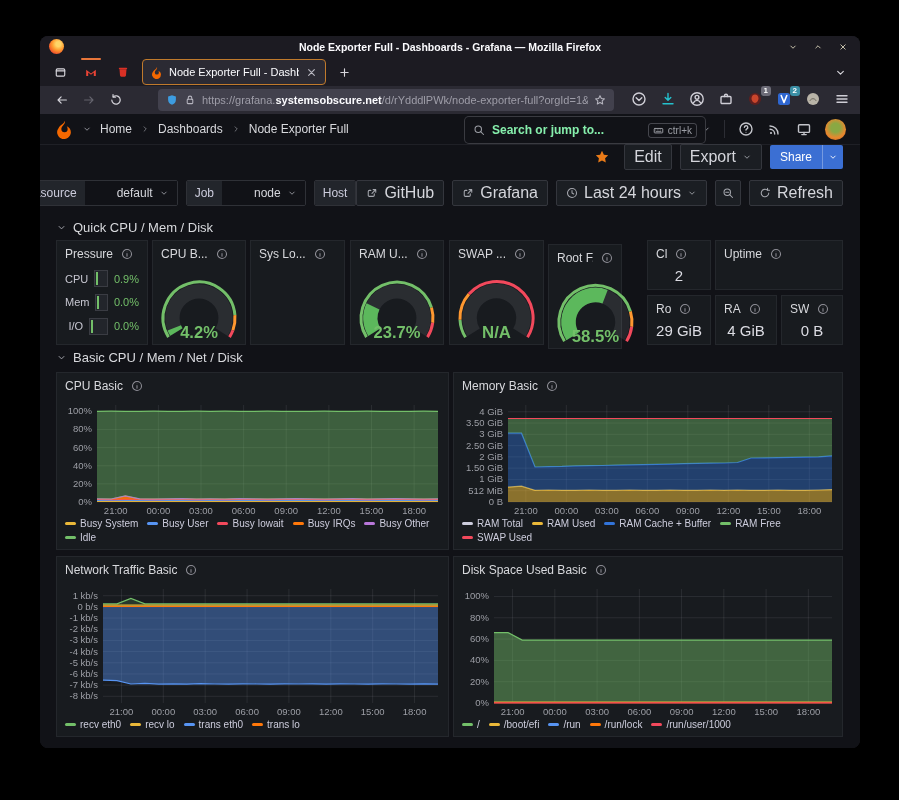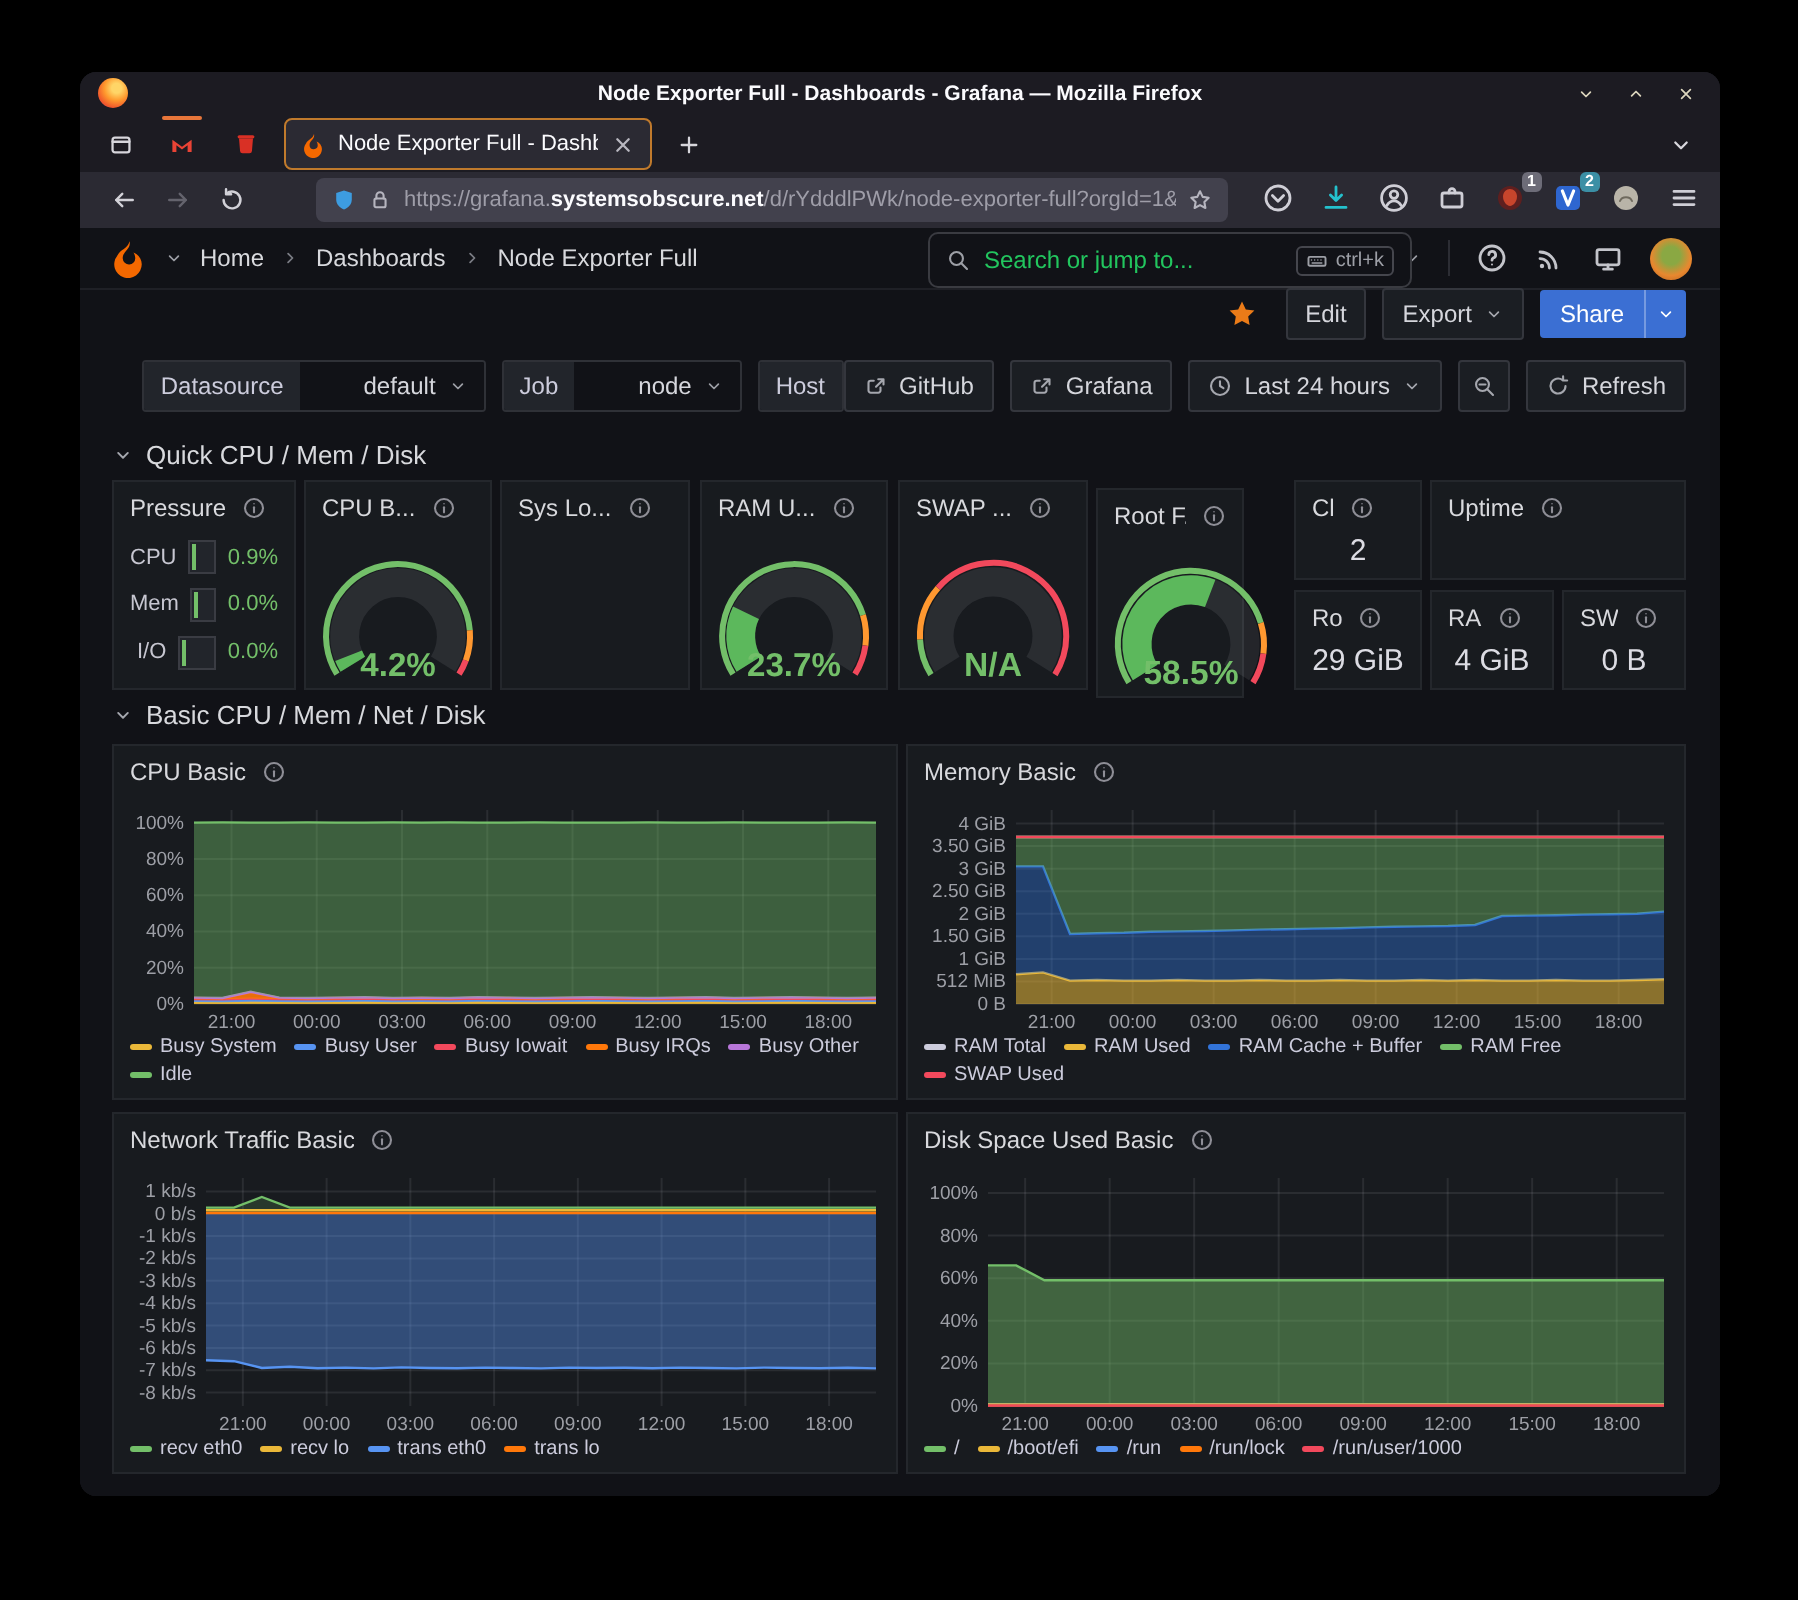--- a/index.html
+++ b/index.html
@@ -48,36 +48,36 @@
   
   .gf{position:absolute;top:78px;left:0;right:0;bottom:0;background:#111217;color:#ccccdc;}
   .gf-row1{position:absolute;top:0;left:0;right:0;height:30px;display:flex;align-items:center;
     padding:0 14px;gap:8px;border-bottom:1px solid rgba(204,204,220,0.08);}
   .gf-flame{width:20px;height:20px;}
   .crumb{font-size:12px;color:#d8d9dd;font-weight:500;white-space:nowrap;}
   .crumb-sep{width:10px;height:10px;color:#7b7d85;}
   .searchbox{position:absolute;left:424px;top:2px;width:224px;height:26px;border:1px solid rgba(204,204,220,0.22);
     border-radius:5px;display:flex;align-items:center;gap:7px;padding:0 8px;background:#111217;}
   .searchbox .ic{width:12px;height:12px;color:#9d9fa6;}
-  .search-ph{flex:1;font-size:12px;color:#22c55e;white-space:nowrap;overflow:hidden;}
+  .search-ph{flex:1;font-size:12px;color:#86efac;white-space:nowrap;overflow:hidden;font-weight:bold;}
   .kbd{display:flex;align-items:center;gap:4px;border:1px solid rgba(204,204,220,0.28);border-radius:3px;
     padding:1px 4px;font-size:10px;color:#9d9fa6;}
   .kbd .ic{width:11px;height:11px;}
   .gf-right{margin-left:auto;display:flex;align-items:center;gap:13px;}
   .gficon{width:16px;height:16px;color:#c3c4ca;}
   .plusgrp{display:flex;align-items:center;gap:3px;color:#c3c4ca;}
   .plusgrp .ic{width:13px;height:13px;}
   .vdiv{width:1px;height:18px;background:rgba(204,204,220,0.15);}
   .avatar{width:21px;height:21px;border-radius:50%;
     background:radial-gradient(circle at 50% 42%,#8aa843 0 28%,#e8882f 62%,#b65f1f 100%);}
   .gf-row2{position:absolute;top:30px;left:0;right:0;height:26px;display:flex;align-items:center;
     justify-content:flex-end;gap:8px;padding-right:17px;}
   .star-fav{width:16px;height:16px;color:#EB7B18;margin-right:6px;}
   .gbtn{display:inline-flex;align-items:center;gap:6px;height:24px;padding:0 9px;background:#1b1e23;
-    border:1px solid #34363d;border-radius:2px;color:#d5d6dc;font-size:12px;white-space:nowrap;}
+    border:1px solid #34363d;border-radius:2px;color:#d5d6dc;font-size:16px;white-space:nowrap;}
   .gbtn .ic{width:12px;height:12px;color:#a5a7ae;}
   .caret{width:10px!important;height:10px!important;color:#9d9fa6;}
   .share{display:inline-flex;height:24px;border-radius:2px;overflow:hidden;}
   .share-main{display:flex;align-items:center;background:#3b6fd3;color:#fff;padding:0 10px;font-size:12px;}
   .share-caret{display:flex;align-items:center;background:#3b6fd3;border-left:1px solid rgba(255,255,255,0.3);padding:0 5px;color:#fff;}
   .ctrls{position:absolute;top:66px;left:0;right:0;height:26px;display:flex;align-items:center;
     justify-content:flex-end;padding:0 17px 0 16px;}
   .ctrl-left,.ctrl-right{display:flex;align-items:center;gap:8px;}
   .ctrl-group{display:flex;height:24px;border:1px solid #2f3137;border-radius:2px;overflow:hidden;font-size:12px;}
   .ctrl-label{display:flex;align-items:center;padding:0 8px;background:#22252b;color:#ccccdc;}

